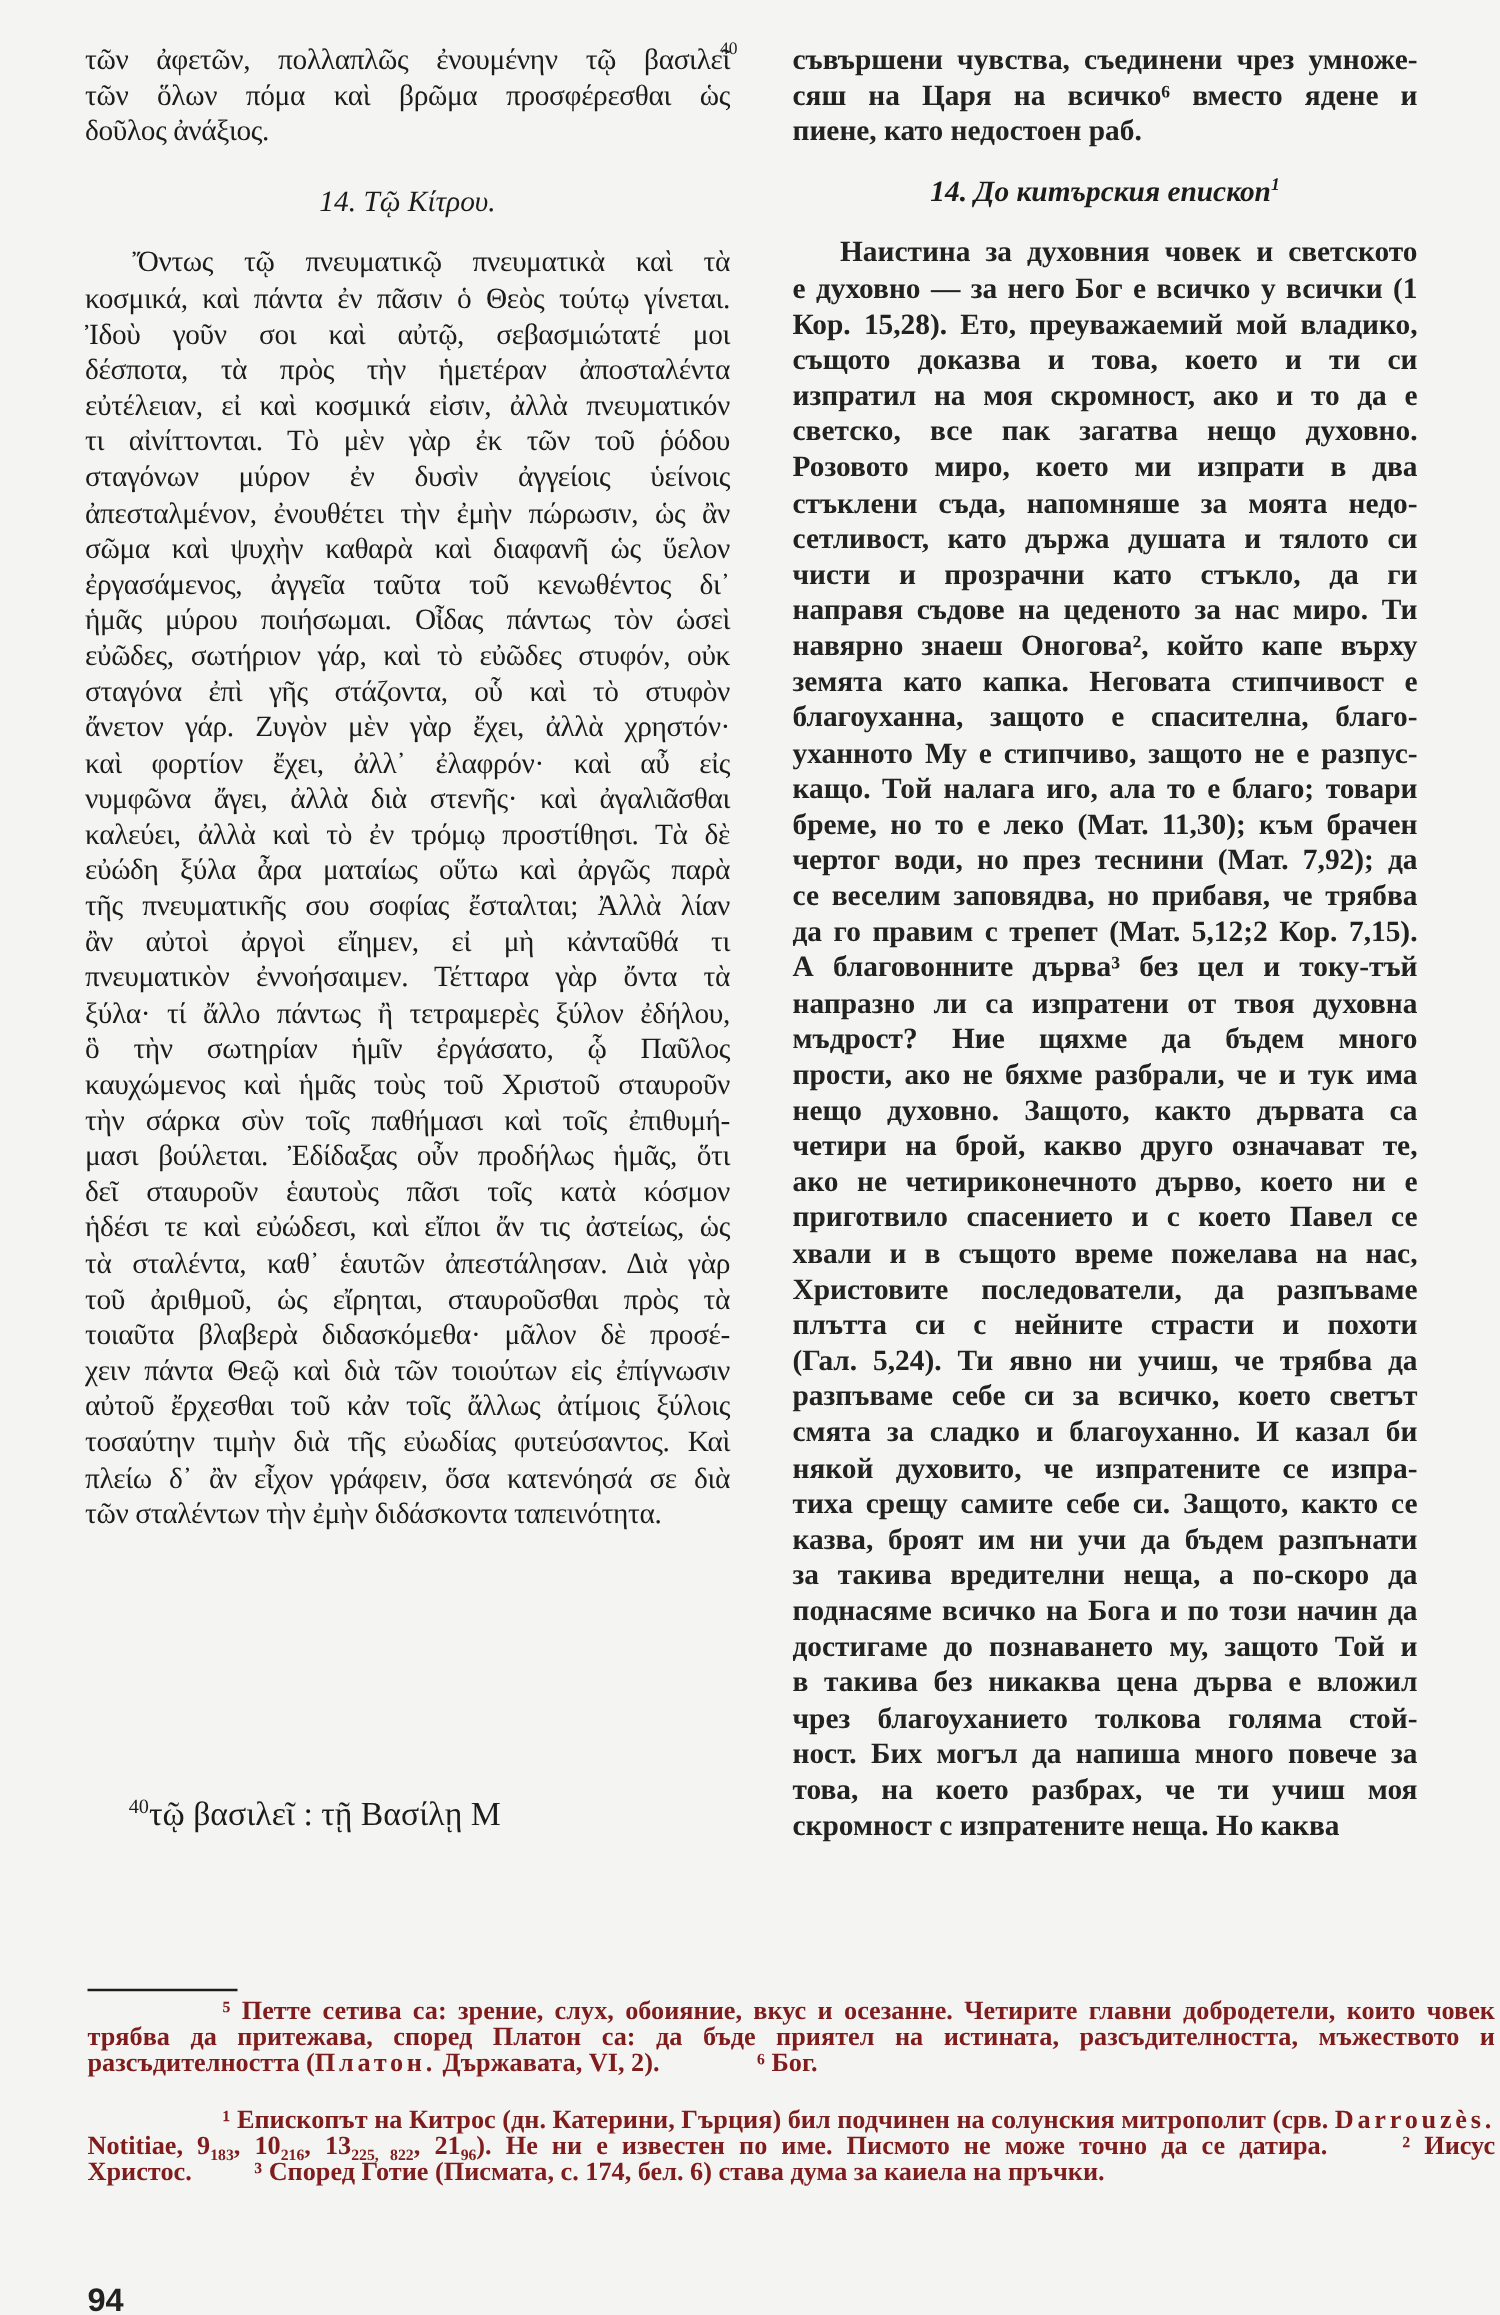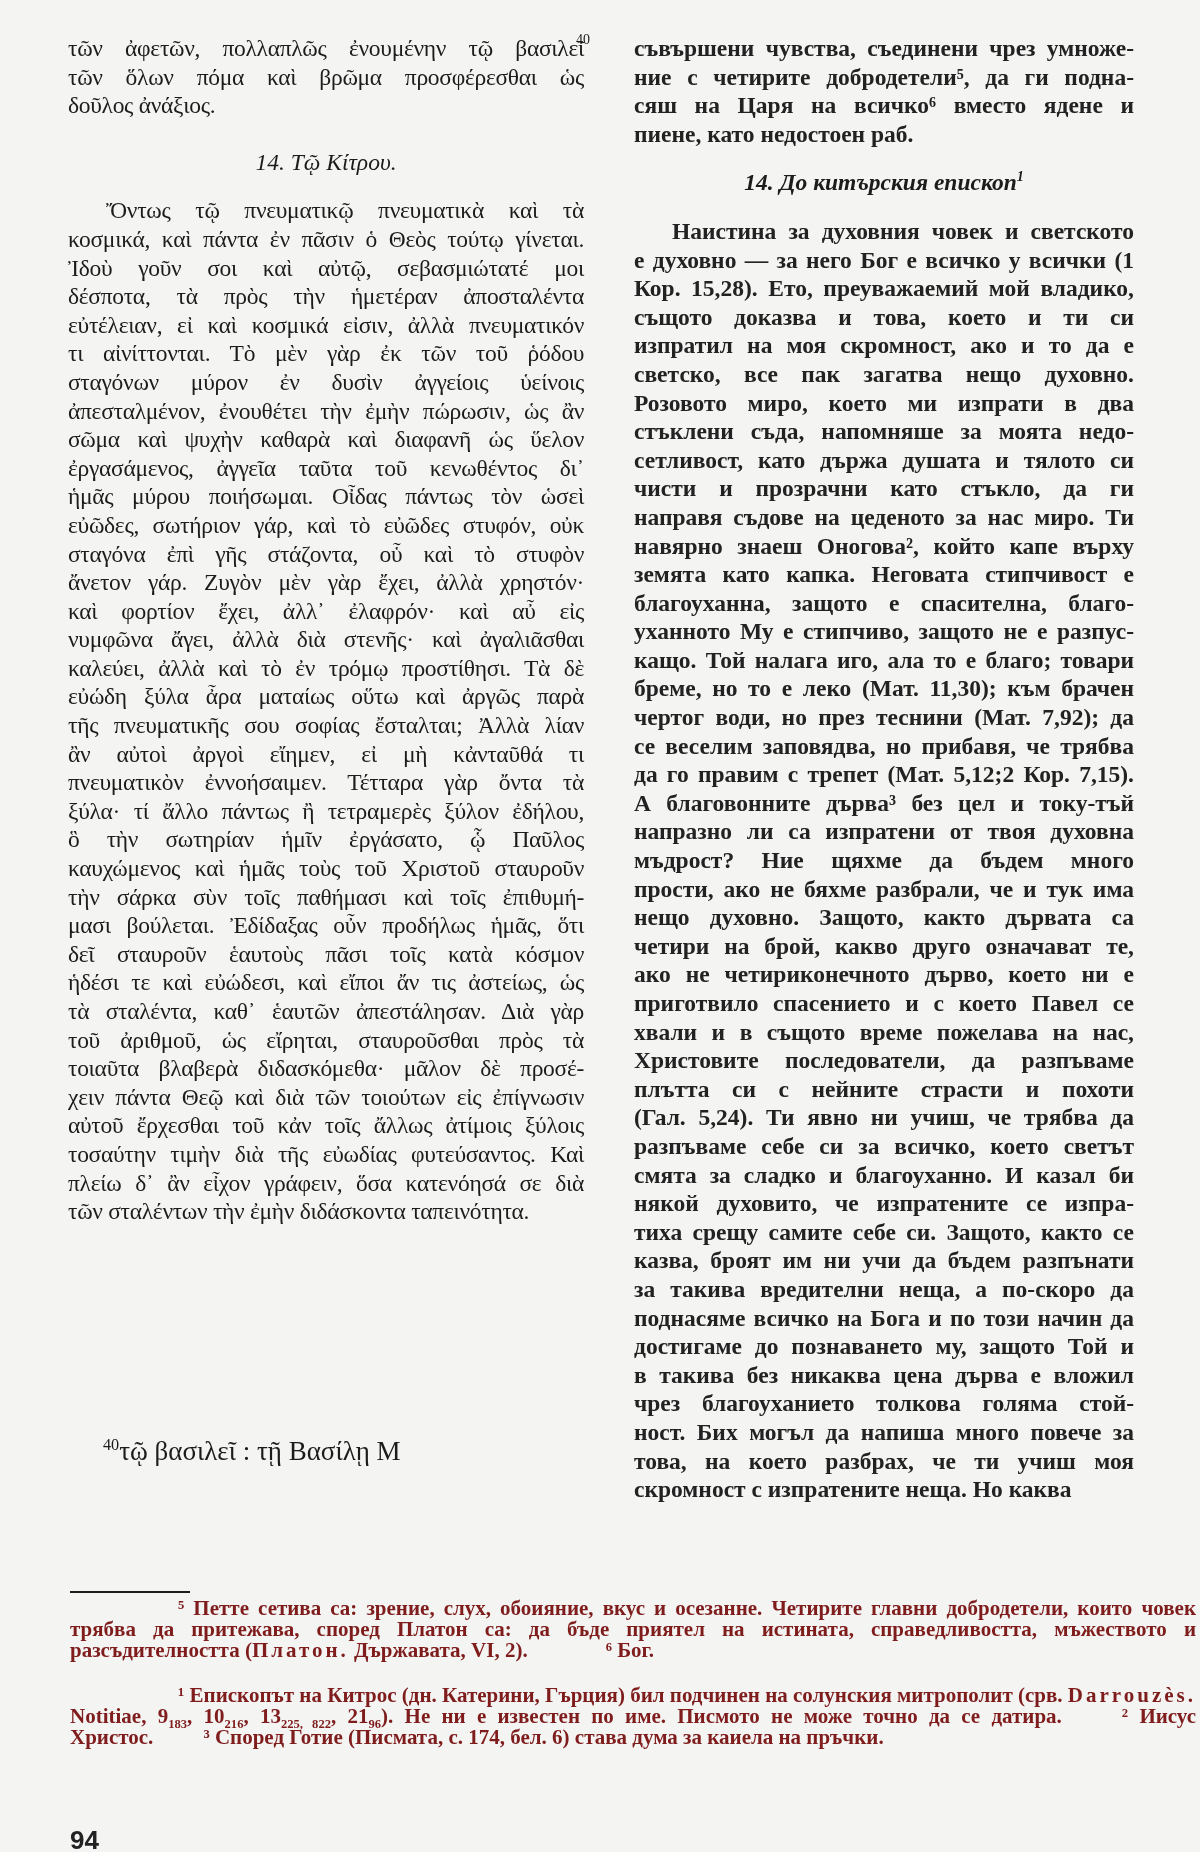--- a/index.html
+++ b/index.html
@@ -115,21 +115,20 @@
         <span class="line">χειν πάντα Θεῷ καὶ διὰ τῶν τοιούτων εἰς ἐπίγνωσιν</span>
         <span class="line">αὐτοῦ ἔρχεσθαι τοῦ κἀν τοῖς ἄλλως ἀτίμοις ξύλοις</span>
         <span class="line">τοσαύτην τιμὴν διὰ τῆς εὐωδίας φυτεύσαντος. Καὶ</span>
         <span class="line">πλείω δ᾽ ἂν εἶχον γράφειν, ὅσα κατενόησά σε διὰ</span>
         <span class="line last">τῶν σταλέντων τὴν ἐμὴν διδάσκοντα ταπεινότητα.</span>
       </div>
   </div>
 
   <div class="col col-bg">
     <span class="line">съвършени чувства, съединени чрез умноже-</span>
-    <span class="line">ние с четирите добродетели⁵, да ги подна-</span>
     <span class="line">сяш на Царя на всичко⁶ вместо ядене и</span>
     <span class="line last">пиене, като недостоен раб.</span>
     <div class="gap-mid"></div>
     <span class="heading"><span>14. До китърския епископ</span><sup>1</sup></span>
     <div class="gap-mid"></div>
     <div id="bg-body">
         <span class="line indent">Наистина за духовния човек и светското</span>
         <span class="line">е духовно — за него Бог е всичко у всички (1</span>
         <span class="line">Кор. 15,28). Ето, преуважаемий мой владико,</span>
         <span class="line">същото доказва и това, което и ти си</span>
@@ -178,21 +177,21 @@
   </div>
 
   <div class="apparatus">
     <sup>40</sup><span>τῷ βασιλεῖ : τῇ Βασίλῃ M</span>
   </div>
 
   <div class="rule"></div>
 
   <div class="notes">
     <span class="nline nindent">⁵ Петте сетива са: зрение, слух, обоияние, вкус и осезанне. Четирите главни добродетели, които човек</span>
-    <span class="nline">трябва да притежава, според Платон са: да бъде приятел на истината, справедливостта, мъжеството и</span>
+    <span class="nline">трябва да притежава, според Платон са: да бъде приятел на истината, разсъдителността, мъжеството и</span>
     <span class="nline last">
       <span>разсъдителността (</span><span class="spaced">Платон.</span><span> Държавата, VI, 2).</span><span style="display:inline-block;width:78px"></span><span>⁶ Бог.</span>
     </span>
     <div class="ngap"></div>
     <span class="nline nindent">
       <span>¹ Епископът на Китрос (дн. Катерини, Гърция) бил подчинен на солунския митрополит (срв. </span><span class="spaced">Darrouzès.</span>
     </span>
     <span class="nline" id="notitiae-line"><span>Notitiae, </span><span>9</span><sub>183</sub><span>, </span><span>10</span><sub>216</sub><span>, </span><span>13</span><sub>225, 822</sub><span>, </span><span>21</span><sub>96</sub><span>). Не ни е известен по име. Писмото не може точно да се датира.</span><span style="display: inline-block; width: 60px;"></span><span>² Иисус</span></span>
     <span class="nline last">
       <span>Христос.</span><span style="display:inline-block;width:50px"></span><span>³ Според Готие (Писмата, с. 174, бел. 6) става дума за каиела на пръчки.</span>

